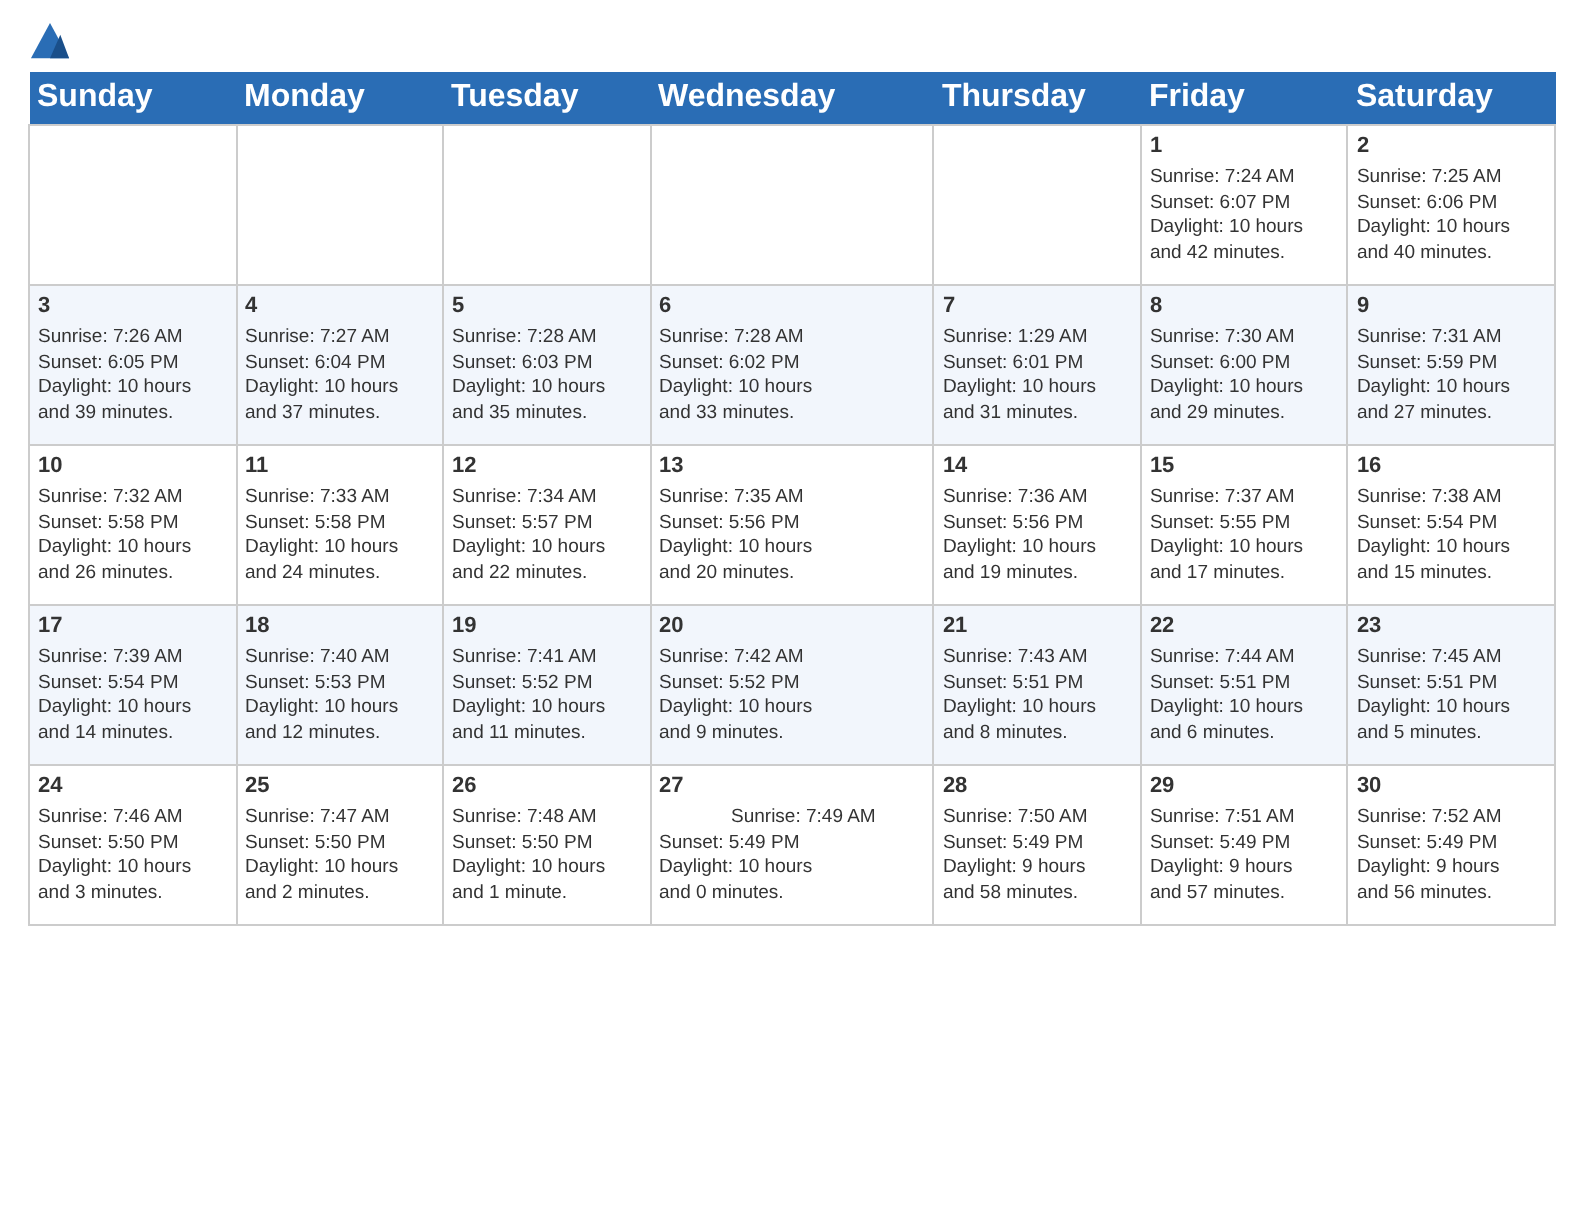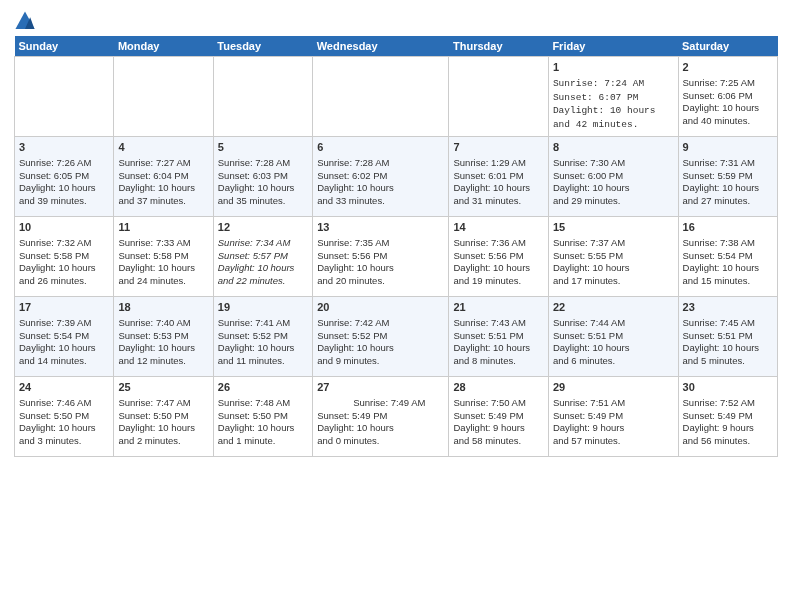--- a/index.html
+++ b/index.html
@@ -60,21 +60,21 @@
     table {
       width: 100%;
       border-collapse: collapse;
       font-size: 10px;
     }
     th {
       background: #2a6db5;
       color: #fff;
       padding: 4px 4px;
       text-align: left;
-      font-size: 11px;
+      font-size: 16px;
       font-weight: bold;
     }
     td {
       border: 1px solid #ccc;
       vertical-align: top;
       padding: 3px 4px;
       height: 80px;
       color: #333;
       font-size: 9.5px;
       line-height: 1.35;
@@ -134,21 +134,21 @@
           <th>Saturday</th>
         </tr>
     </thead>
     <tbody id="calendar-body">
     <tr>
           <td class="empty"></td>
           <td class="empty"></td>
           <td class="empty"></td>
           <td class="empty"></td>
           <td class="empty"></td>
-          <td><span class="day-num">1</span><span class="day-info" style="white-space: pre-line; font-family: Liberation Mono, monospace;">Sunrise: 7:24 AM
+          <td><span class="day-num">1</span><span class="day-info" style="white-space: pre-line;">Sunrise: 7:24 AM
 Sunset: 6:07 PM
 Daylight: 10 hours
 and 42 minutes.</span></td>
           <td><span class="day-num">2</span><span class="day-info" style="white-space: pre-line;">Sunrise: 7:25 AM
 Sunset: 6:06 PM
 Daylight: 10 hours
 and 40 minutes.</span></td>
         </tr>
         <tr>
           <td><span class="day-num">3</span><span class="day-info" style="white-space: pre-line;">Sunrise: 7:26 AM
@@ -182,21 +182,21 @@
         </tr>
         <tr>
           <td><span class="day-num">10</span><span class="day-info" style="white-space: pre-line;">Sunrise: 7:32 AM
 Sunset: 5:58 PM
 Daylight: 10 hours
 and 26 minutes.</span></td>
           <td><span class="day-num">11</span><span class="day-info" style="white-space: pre-line;">Sunrise: 7:33 AM
 Sunset: 5:58 PM
 Daylight: 10 hours
 and 24 minutes.</span></td>
-          <td><span class="day-num">12</span><span class="day-info" style="white-space: pre-line; font-style: italic;">Sunrise: 7:34 AM
+          <td><span class="day-num">12</span><span class="day-info" style="white-space: pre-line;">Sunrise: 7:34 AM
 Sunset: 5:57 PM
 Daylight: 10 hours
 and 22 minutes.</span></td>
           <td><span class="day-num">13</span><span class="day-info" style="white-space: pre-line;">Sunrise: 7:35 AM
 Sunset: 5:56 PM
 Daylight: 10 hours
 and 20 minutes.</span></td>
           <td><span class="day-num">14</span><span class="day-info" style="white-space: pre-line;">Sunrise: 7:36 AM
 Sunset: 5:56 PM
 Daylight: 10 hours

